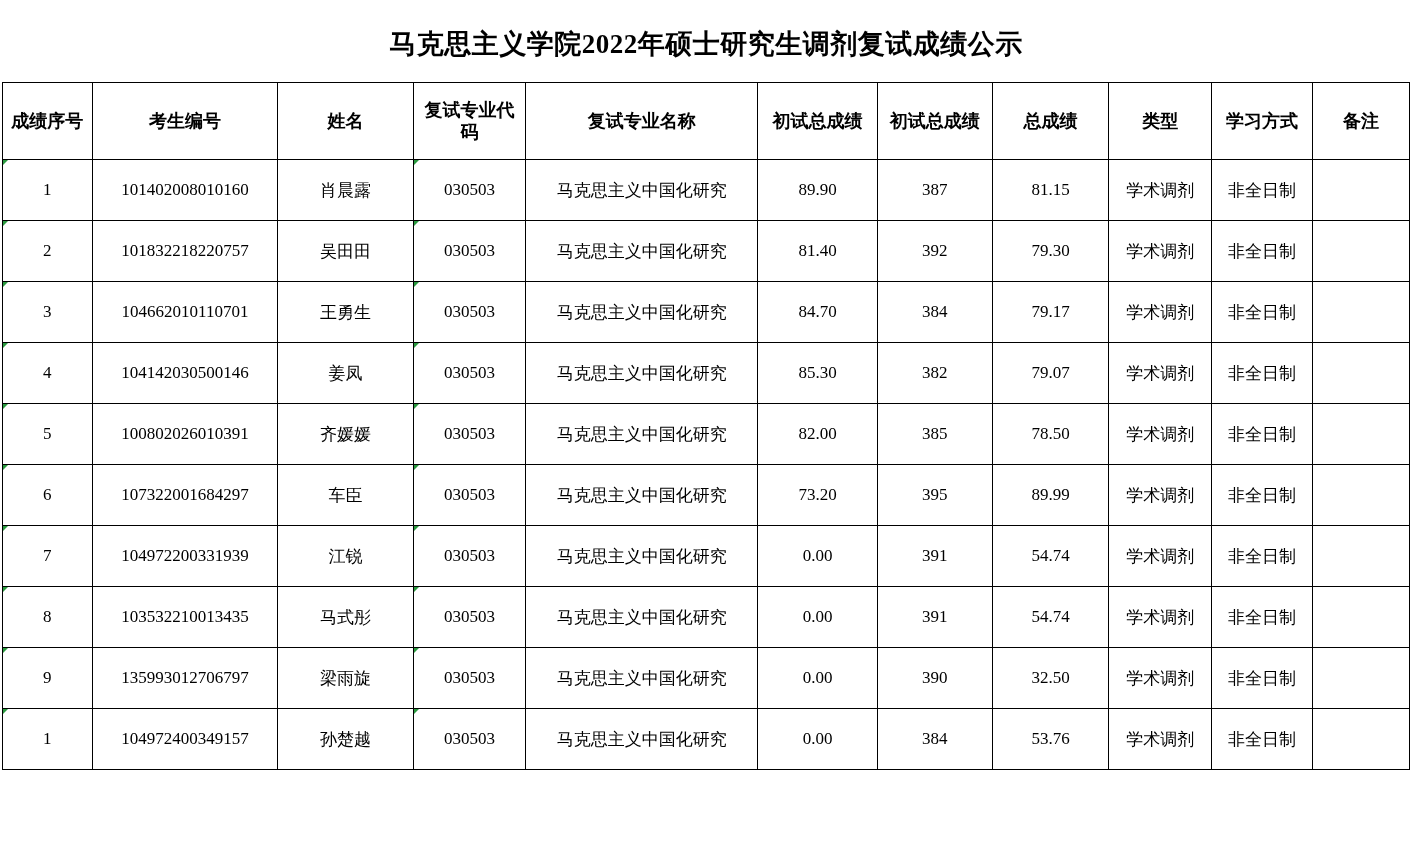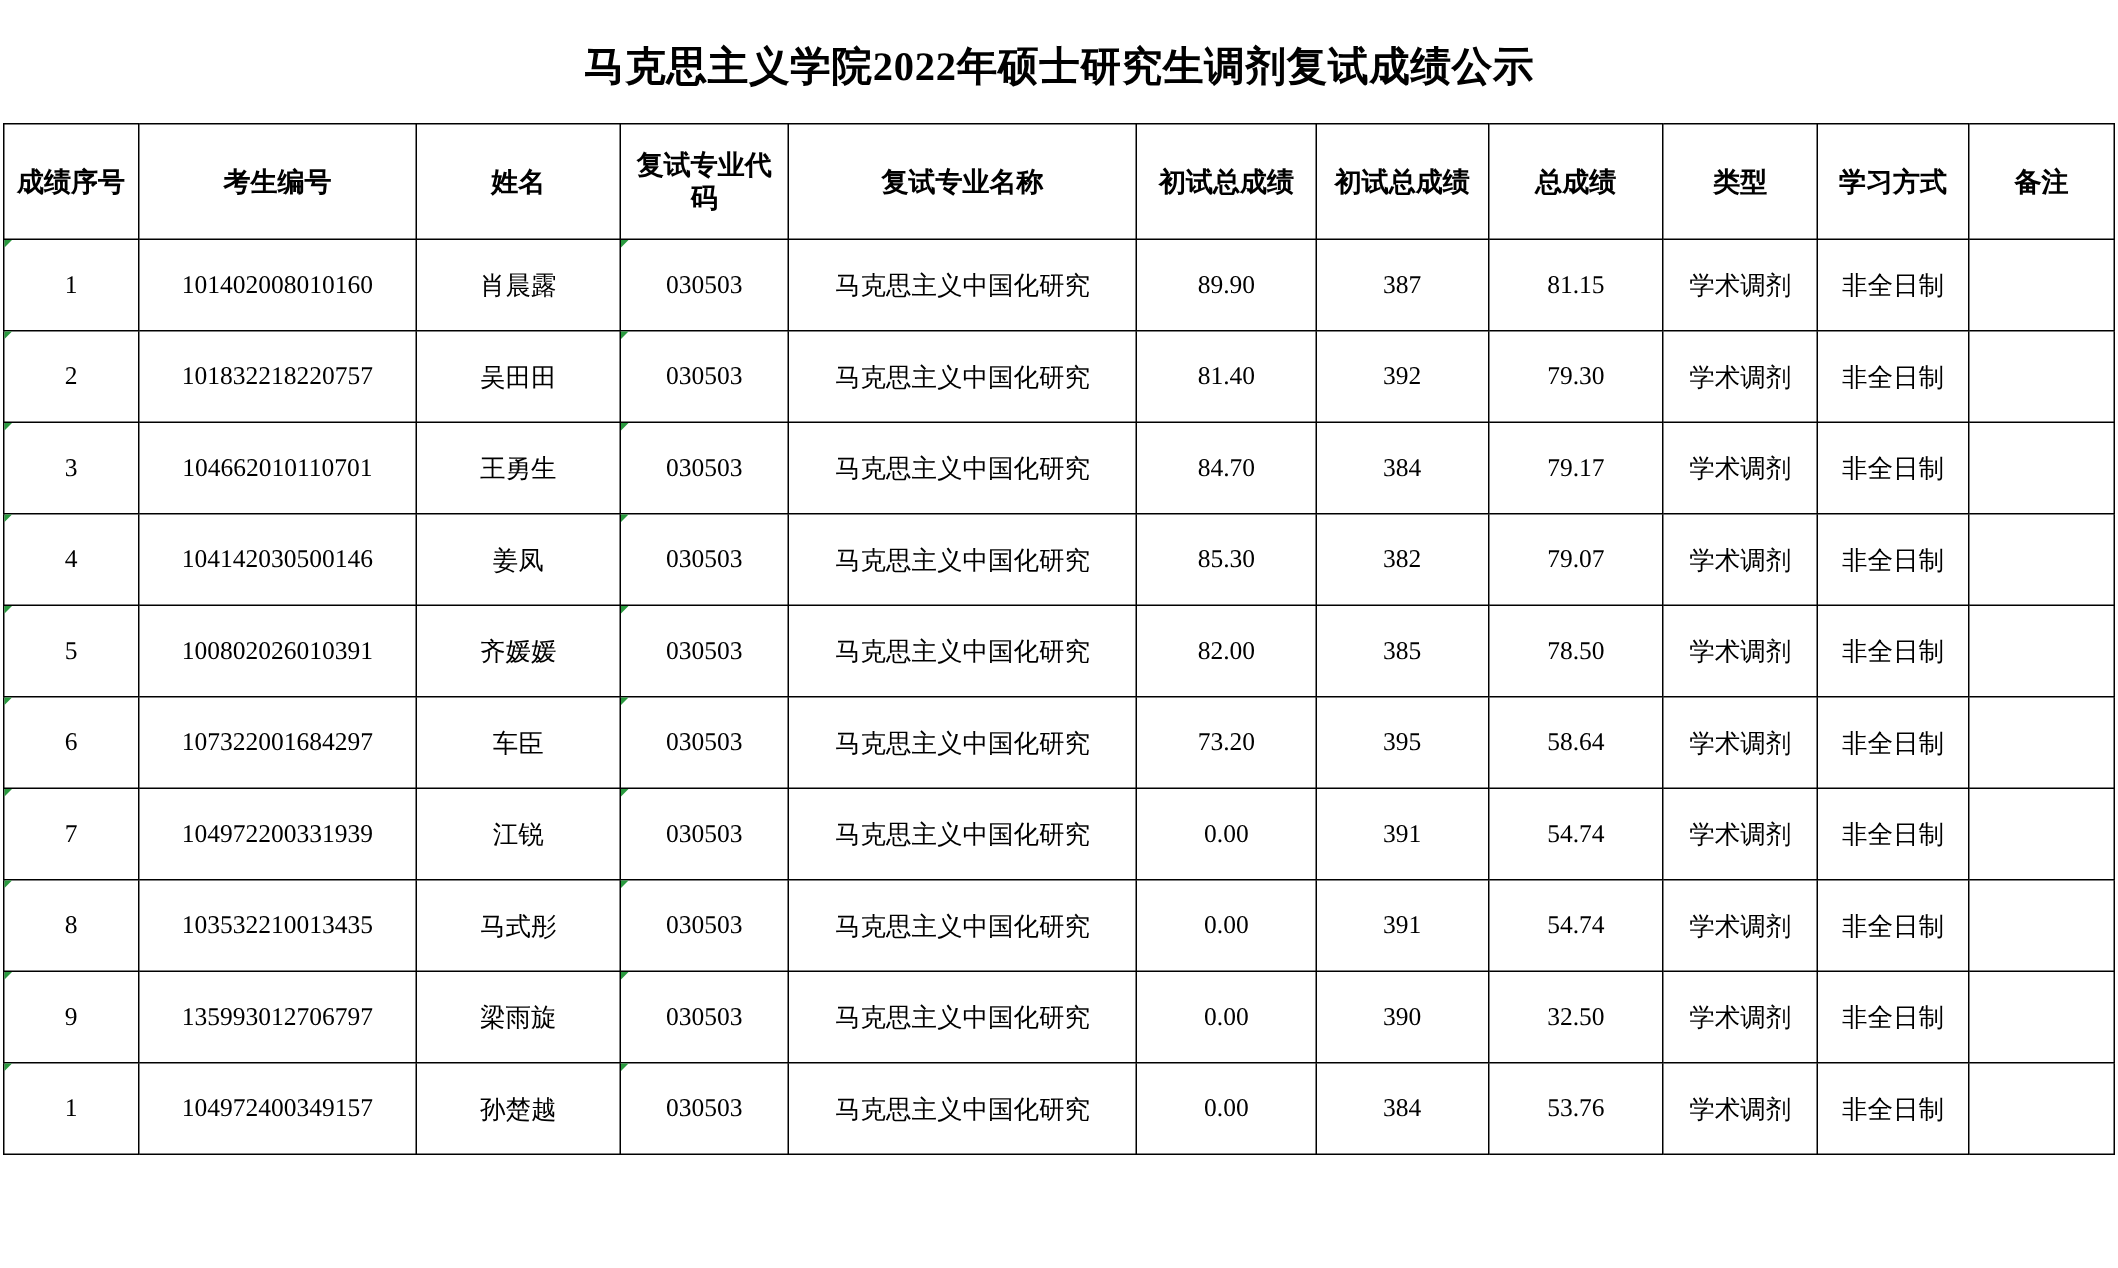--- a/index.html
+++ b/index.html
@@ -180,21 +180,21 @@
           <td></td>
         </tr>
         <tr>
           <td class="mark">6</td>
           <td>107322001684297</td>
           <td>车臣</td>
           <td class="mark">030503</td>
           <td>马克思主义中国化研究</td>
           <td>73.20</td>
           <td>395</td>
-          <td>58.64</td>
+          <td>89.99</td>
           <td>学术调剂</td>
           <td>非全日制</td>
           <td></td>
         </tr>
         <tr>
           <td class="mark">7</td>
           <td>104972200331939</td>
           <td>江锐</td>
           <td class="mark">030503</td>
           <td>马克思主义中国化研究</td>

